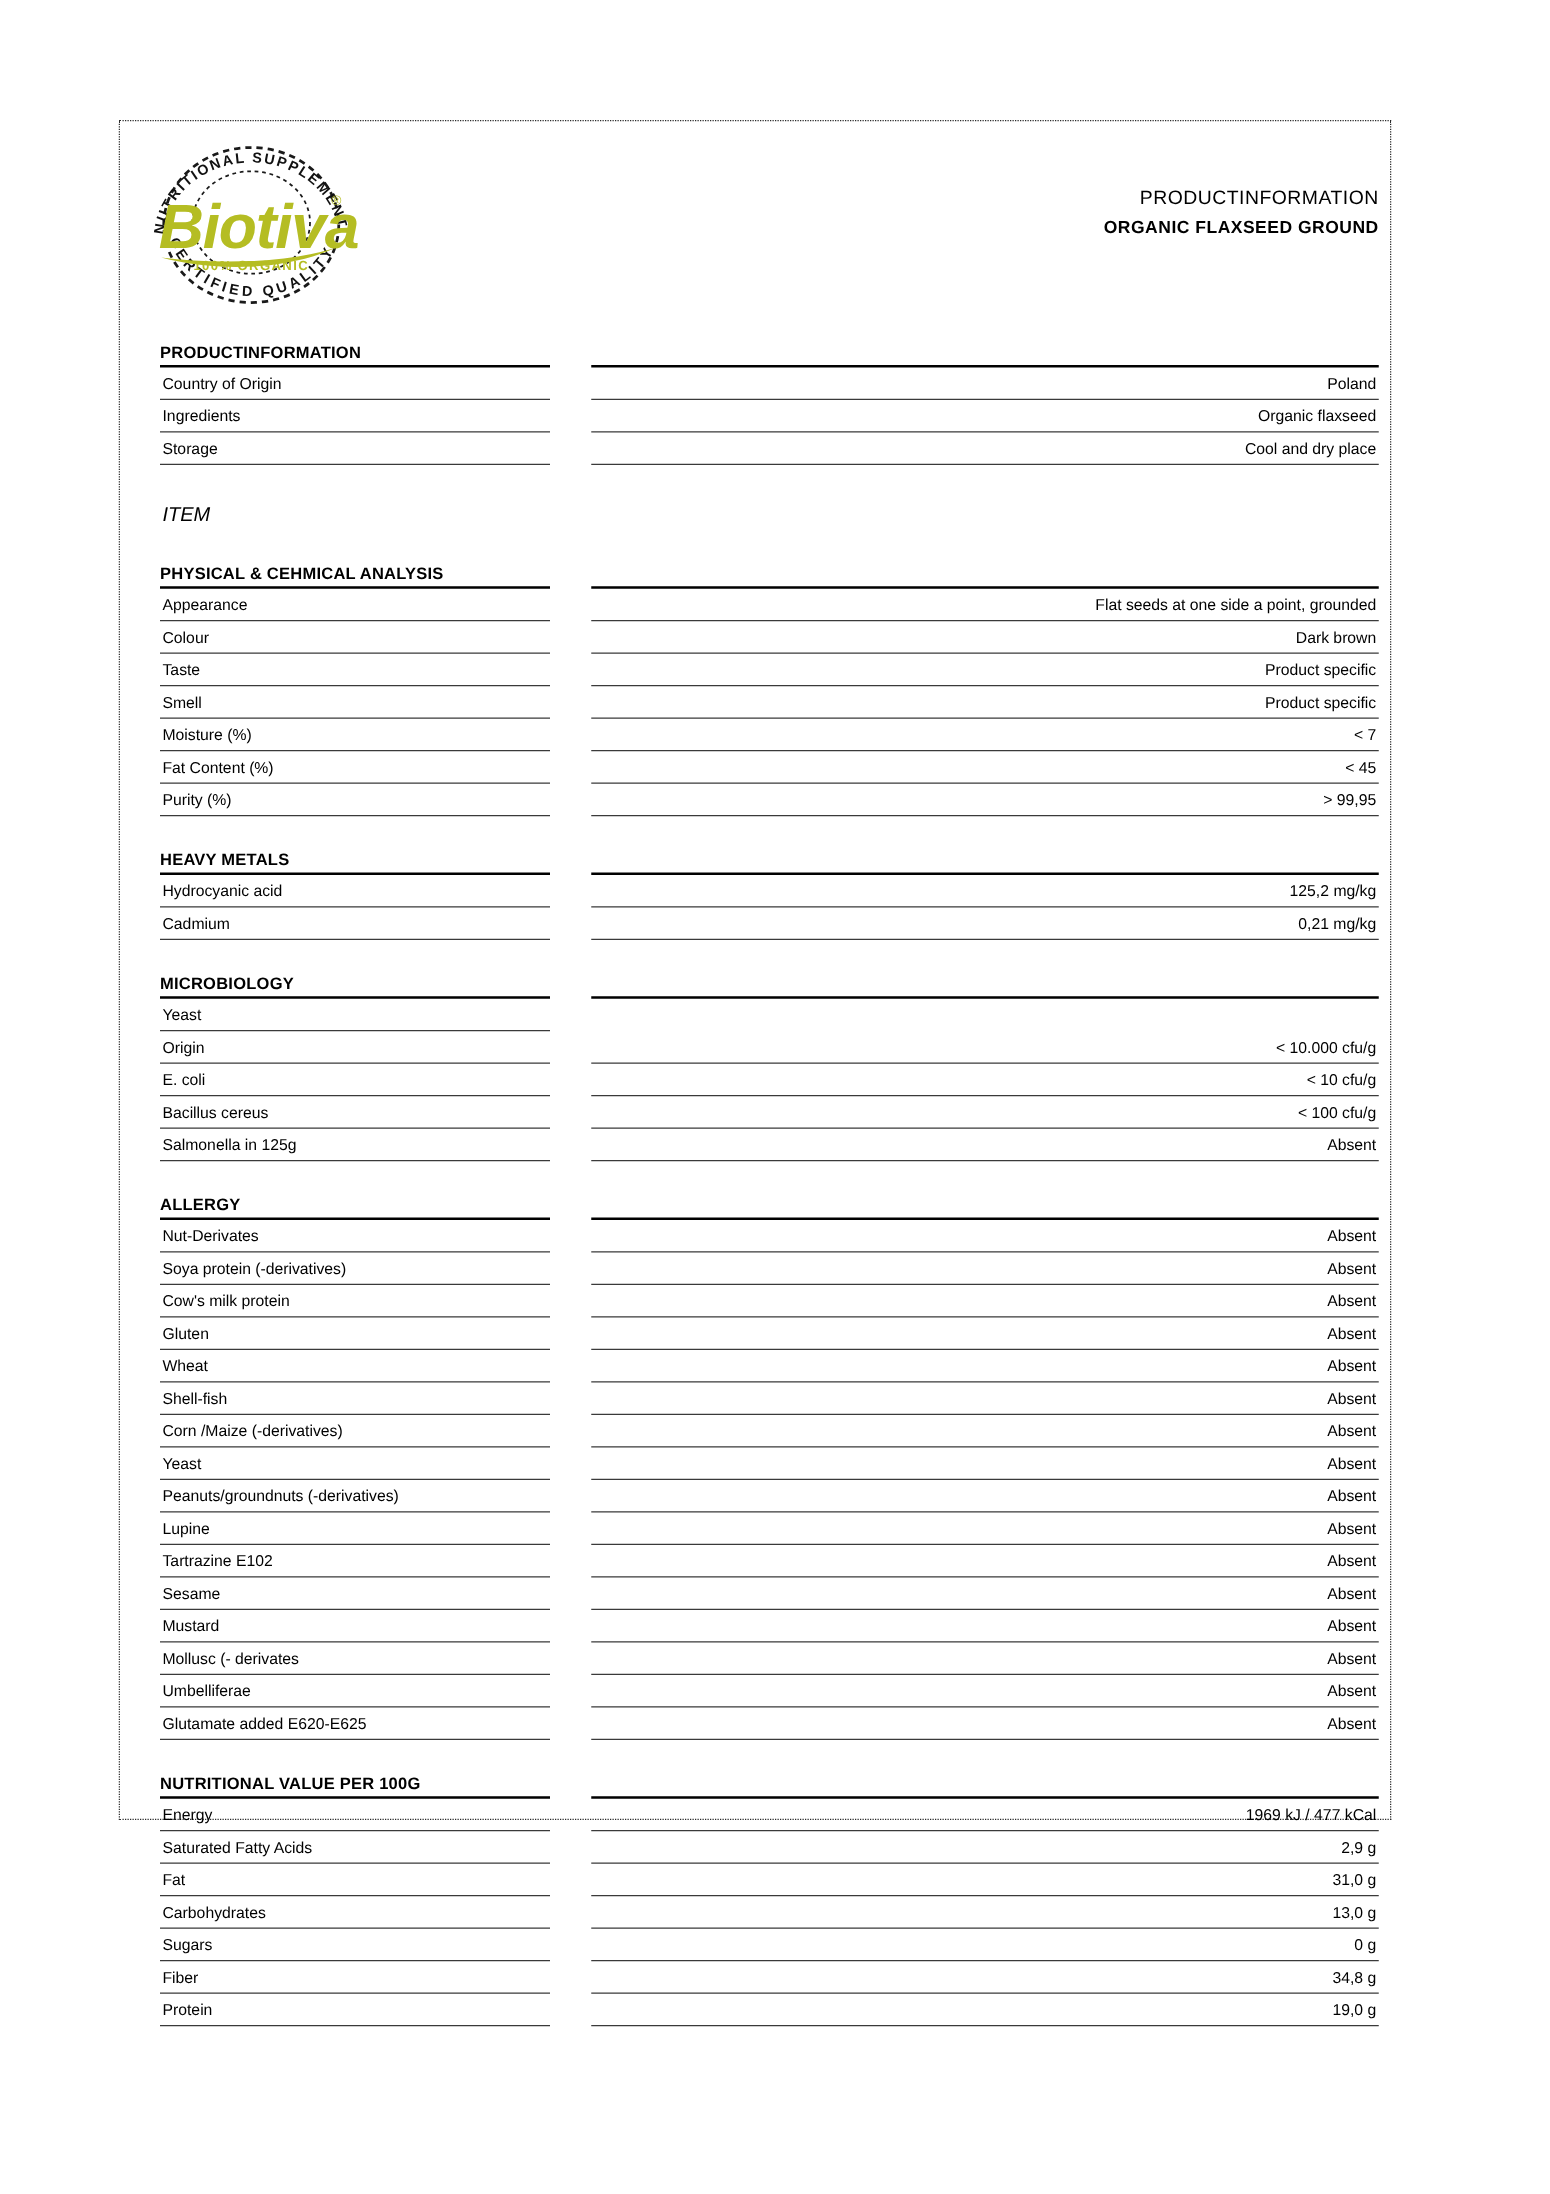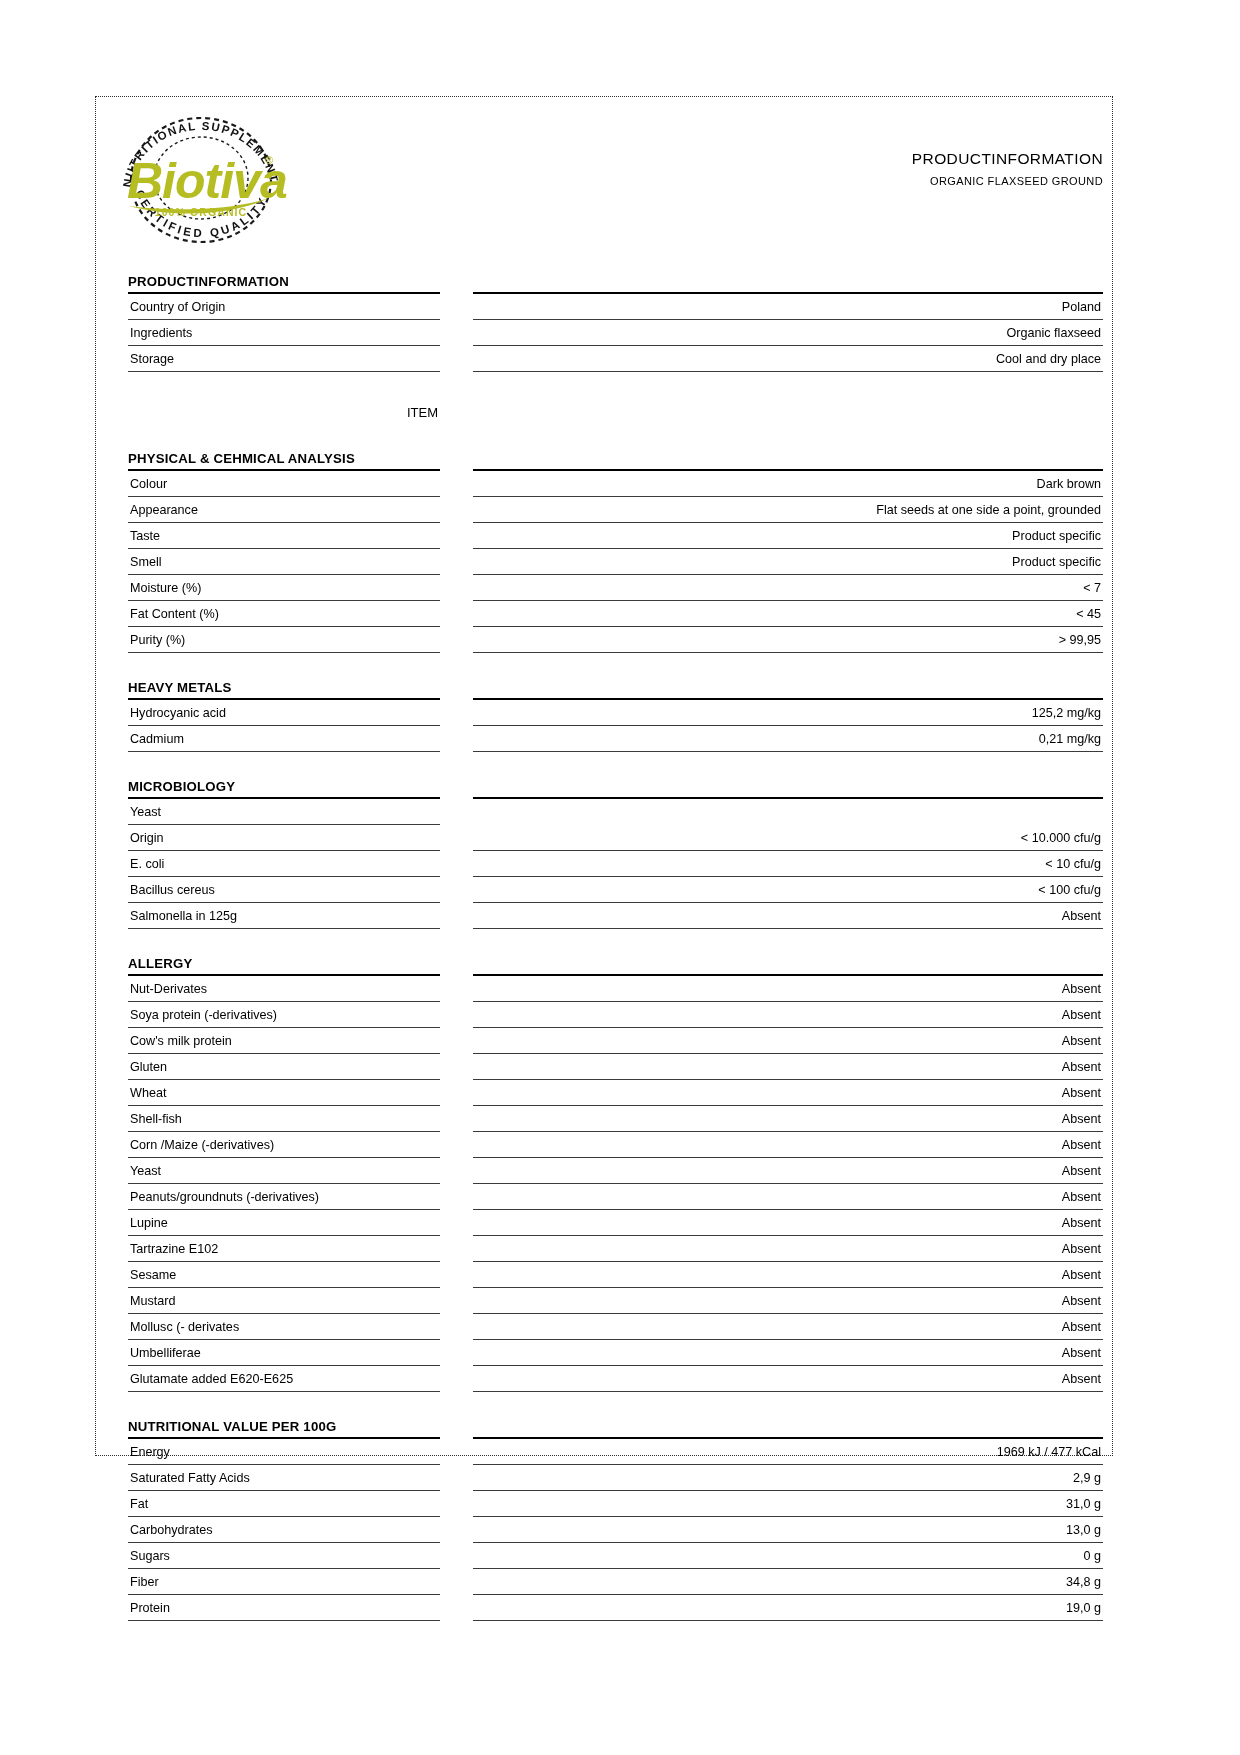--- a/index.html
+++ b/index.html
@@ -56,24 +56,25 @@
     right: 10px;
     top: 52px;
     text-align: right;
   }
   .header-line1 {
     font-size: 15.5px;
     letter-spacing: 0.4px;
     line-height: 22px;
   }
   .header-line2 {
-    font-size: 11px;
-    font-weight: normal;
+    font-size: 14px;
+    font-weight: bold;
     letter-spacing: 0.4px;
     line-height: 22px;
+    text-align: center;
   }
 
   
   .block { margin-top: 0; }
 
   .sec-head-row {
     display: flex;
     align-items: flex-end;
   }
   .sec-head-row .lcell,
@@ -121,22 +122,22 @@
   .spacer-md { height: 27px; }
 
   
   .item-spec {
     display: flex;
     align-items: flex-end;
   }
   .item-spec .lcell,
   .item-spec .rcell { border-bottom: none; }
   .item-spec .cell-txt {
-    font-size: 13px;
-    text-align: right;
+    font-style: italic;
+    font-size: 16px;
   }
 </style>
 </head>
 <body>
 
 <div class="page-frame"></div>
 
 <div class="content">
 
   <div class="header">
@@ -229,34 +230,34 @@
           <div class="lcell">
             <div class="sec-title">PHYSICAL &amp; CEHMICAL ANALYSIS</div>
           </div>
           <div class="gap"></div>
           <div class="rcell">
             <div class="sec-title">&nbsp;</div>
           </div>
         </div>
         <div class="row">
           <div class="lcell">
+            <div class="cell-txt">Appearance</div>
+          </div>
+          <div class="gap"></div>
+          <div class="rcell">
+            <div class="cell-txt">Flat seeds at one side a point, grounded</div>
+          </div>
+        </div>
+        <div class="row">
+          <div class="lcell">
             <div class="cell-txt">Colour</div>
           </div>
           <div class="gap"></div>
           <div class="rcell">
             <div class="cell-txt">Dark brown</div>
-          </div>
-        </div>
-        <div class="row">
-          <div class="lcell">
-            <div class="cell-txt">Appearance</div>
-          </div>
-          <div class="gap"></div>
-          <div class="rcell">
-            <div class="cell-txt">Flat seeds at one side a point, grounded</div>
           </div>
         </div>
         <div class="row">
           <div class="lcell">
             <div class="cell-txt">Taste</div>
           </div>
           <div class="gap"></div>
           <div class="rcell">
             <div class="cell-txt">Product specific</div>
           </div>

